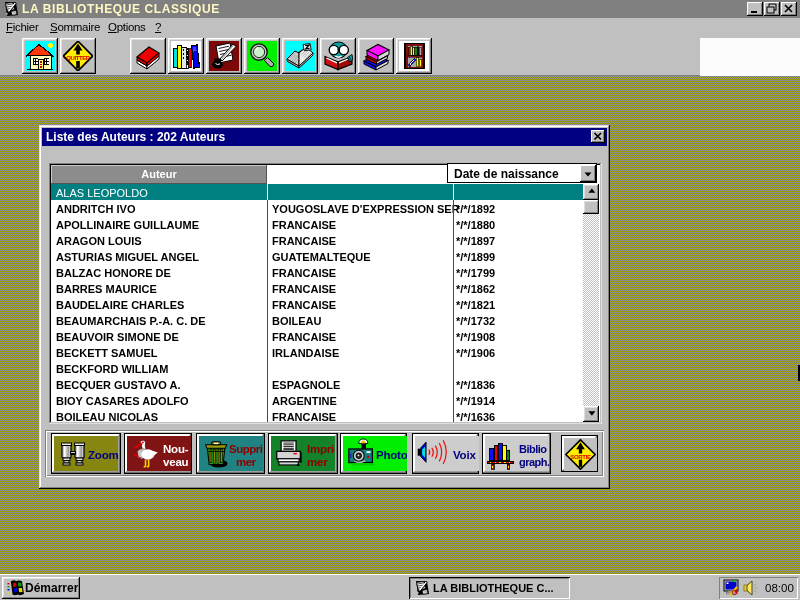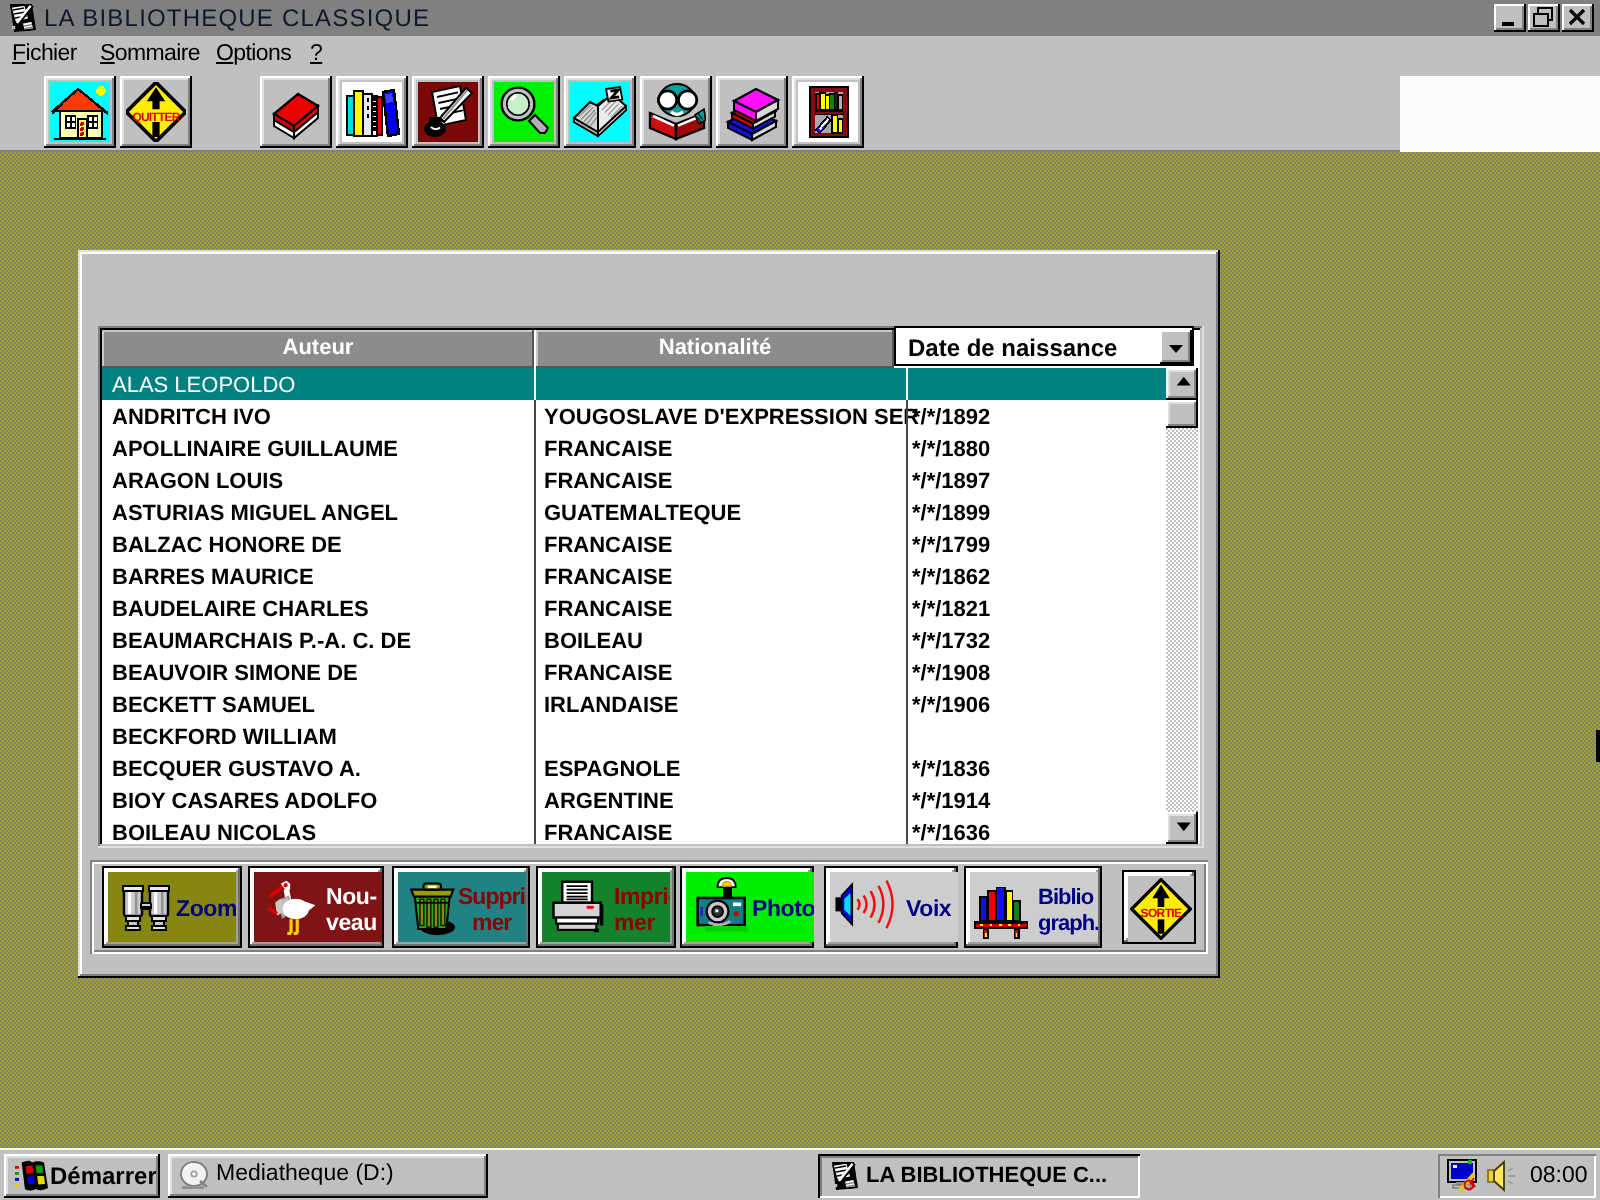--- a/index.html
+++ b/index.html
@@ -9,21 +9,21 @@
 .dither-olive {
   background: repeating-conic-gradient(#a6a608 0% 25%, #7e7e88 0% 50%) 0 0/2px 2px;
 }
 .dither-light {
   background: repeating-conic-gradient(#ffffff 0% 25%, #c0c0c0 0% 50%) 0 0/2px 2px;
 }
 .winframe { box-shadow: inset -1px -1px 0 #000000, inset 1px 1px 0 #dfdfdf, inset -2px -2px 0 #808080, inset 2px 2px 0 #ffffff; }
 
 
 #titlebar { left:0; top:0; width:800px; height:18px; background:#808080; }
-#titletxt { left:22px; top:2px; font-size:12px; font-weight:normal; color:#0f172a; letter-spacing:0.6px; }
+#titletxt { left:22px; top:2px; font-size:12px; font-weight:bold; color:#fef9c3; letter-spacing:0.6px; }
 .capbtn { top:2px; width:16px; height:14px; background:#c0c0c0; box-shadow: inset -1px -1px 0 #000000, inset 1px 1px 0 #ffffff, inset -2px -2px 0 #808080; }
 .capglyph { position:absolute; left:0; top:0; width:16px; height:14px; }
 #menubar { left:0; top:18px; width:800px; height:20px; background:#c0c0c0; font-size:11.5px; letter-spacing:-0.3px; color:#000; }
 .mitem { position:absolute; top:3px; }
 #toolbar { left:0; top:38px; width:800px; height:38px; background:#c0c0c0; border-bottom:1px solid #808080; }
 #whitepanel { left:700px; top:38px; width:100px; height:38px; background:#fcfcfc; }
 .tbtn { position:absolute; top:0px; width:36px; height:36px; background:#c0c0c0; box-shadow: inset -1px -1px 0 #000000, inset 1px 1px 0 #ffffff, inset -2px -2px 0 #808080, inset 2px 2px 0 #dfdfdf; }
 .tico { position:absolute; left:3px; top:3px; width:30px; height:30px; }
 
 
@@ -246,23 +246,30 @@
         <rect x="17" y="16.5" width="2.8" height="9" fill="#ffff00" stroke="#000" stroke-width="0.6"></rect>
         <rect x="20" y="18.5" width="2.4" height="7" fill="#ffff00" stroke="#000" stroke-width="0.6"></rect>
         <rect x="8.5" y="14.5" width="14" height="1.5" fill="#801010" stroke="#000" stroke-width="0.5"></rect>
       </svg>
     </div>
 </div>
 
 <div class="abs dither-olive" id="desktop"></div>
 
 <div class="abs winframe" id="dialog">
+  <div class="abs" id="dtitle">
+    <div class="abs" id="dtitletxt">Liste des Auteurs : 202 Auteurs</div>
+    <div class="abs" id="dclose">
+        <svg style="position:absolute;left:0;top:0" width="14" height="13" viewBox="0 0 14 13">
+          <path d="M3.5 3 L10 9.5 M10 3 L3.5 9.5" stroke="#000" stroke-width="1.7"></path>
+        </svg>
+      </div>
+  </div>
   <div class="abs" id="tablebox">
     <div class="hdr" style="left:2px;width:216px">Auteur</div>
-    <div class="hdr" style="left:219px;width:179px">Nationalité</div>
     <div class="abs" id="combo">
       <div class="abs" id="combotxt">Date de naissance</div>
       <div class="abs" id="combobtn">
           <svg class="capglyph" style="height:17px" viewBox="0 0 16 17">
             <path d="M4.5 7.5 L11.5 7.5 L8 11.5 Z" fill="#000"></path>
           </svg>
         </div>
     </div>
     <div class="abs" id="selrow">
       <div class="c1">ALAS LEOPOLDO</div>
@@ -509,31 +516,20 @@
         <rect x="0.5" y="9" width="2" height="1.4" fill="#0000dd"></rect>
         <rect x="0.5" y="12" width="2" height="1.4" fill="#e8d800"></rect>
         <path d="M3.8 1.2 Q8 -0.5 9 1.2 Q12 0 15 1.2 L17 14 Q13 16 11 14.5 Q8 16 5.5 14.6 Z" fill="#000"></path>
         <polygon points="5.8,3.2 9.2,2.6 9.7,6.4 6.3,7" fill="#dd0000"></polygon>
         <polygon points="10.8,2.6 14.2,2.8 14.7,6.6 11.3,6.6" fill="#00a000"></polygon>
         <polygon points="6.6,8.4 10,7.9 10.5,11.8 7.1,12.3" fill="#0000dd"></polygon>
         <polygon points="11.6,8 15,8 15.5,12 12.1,12.3" fill="#e8d800"></polygon>
       </svg>
       <span class="lbl" style="left:23px;top:4px">Démarrer</span>
     </div>
-  <div class="task" style="left:84px;width:160px;font-size:11.5px">
-      <svg style="position:absolute;left:5px;top:3px" width="17" height="16" viewBox="0 0 17 16">
-        <ellipse cx="8" cy="7" rx="6.5" ry="6" fill="#f2f2f2" stroke="#808080" stroke-width="1"></ellipse>
-        <path d="M3.5 4.5 A 5 5 0 0 1 7 2.2" stroke="#ffffff" stroke-width="1.5" fill="none"></path>
-        <circle cx="8" cy="7" r="1.8" fill="#a0a0a0"></circle>
-        <circle cx="8" cy="7" r="0.9" fill="#ffffff"></circle>
-        <path d="M11 10.5 L14.5 13.5" stroke="#808080" stroke-width="1.2"></path>
-        <path d="M2 13.8 L13 13.8" stroke="#909090" stroke-width="1.4"></path>
-      </svg>
-      <span class="lbl" style="left:24px;top:4px">Mediatheque (D:)</span>
-    </div>
   <div class="task dither-light" style="left:409px;width:161px;font-weight:bold;box-shadow: inset 1px 1px 0 #000000, inset -1px -1px 0 #ffffff, inset 2px 2px 0 #808080;">
       <svg style="position:absolute;left:5px;top:3px" width="16" height="16" viewBox="0 0 16 16">
         <path d="M2 1 L13 1 L15 14 L4 15 Z" fill="#000"></path>
         <polygon points="2.5,2.5 9.5,1.5 11.5,8.5 4.5,10" fill="#ffffff" stroke="#000" stroke-width="0.8"></polygon>
         <path d="M3.5 4 L9 3 M4 6 L9.7 5 M4.5 8 L10.3 7" stroke="#000" stroke-width="0.7"></path>
         <path d="M12.5 2 L5.5 10.5" stroke="#ffffff" stroke-width="1.6"></path>
         <path d="M13.5 2 L6 11.5 L4 12" stroke="#000" stroke-width="0.9" fill="none"></path>
         <polygon points="8,10.5 13,9.5 14,13.5 9,14.2" fill="#ffffff" stroke="#000" stroke-width="0.8"></polygon>
         <path d="M9 12 L13 11.3 M9.2 13.3 L13.3 12.6" stroke="#808080" stroke-width="0.7"></path>
         <rect x="3" y="12" width="1.6" height="1.6" fill="#c0c0c0"></rect>

